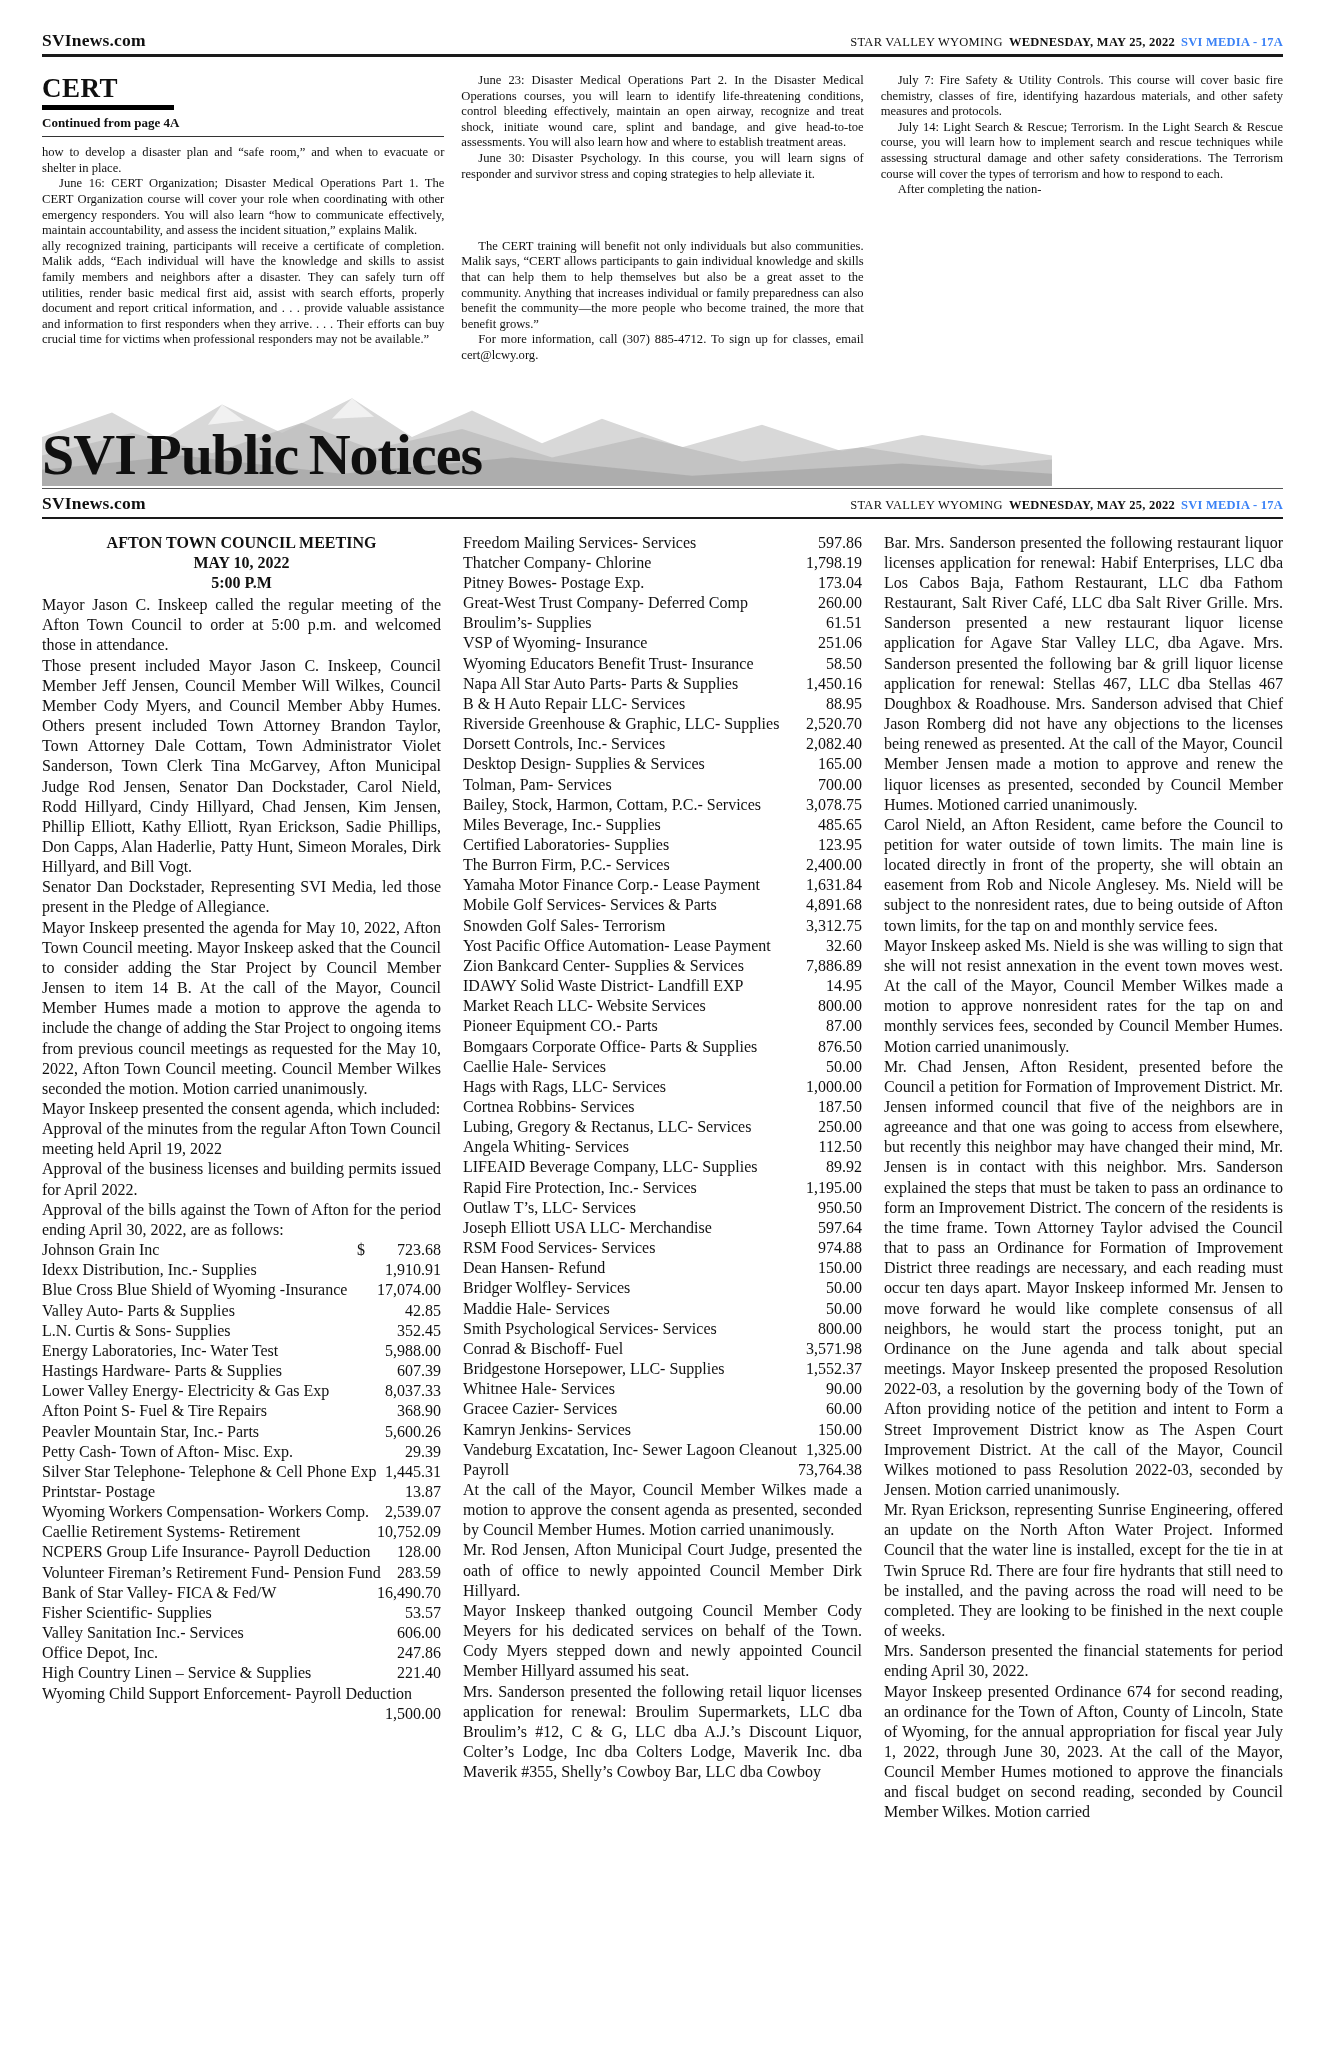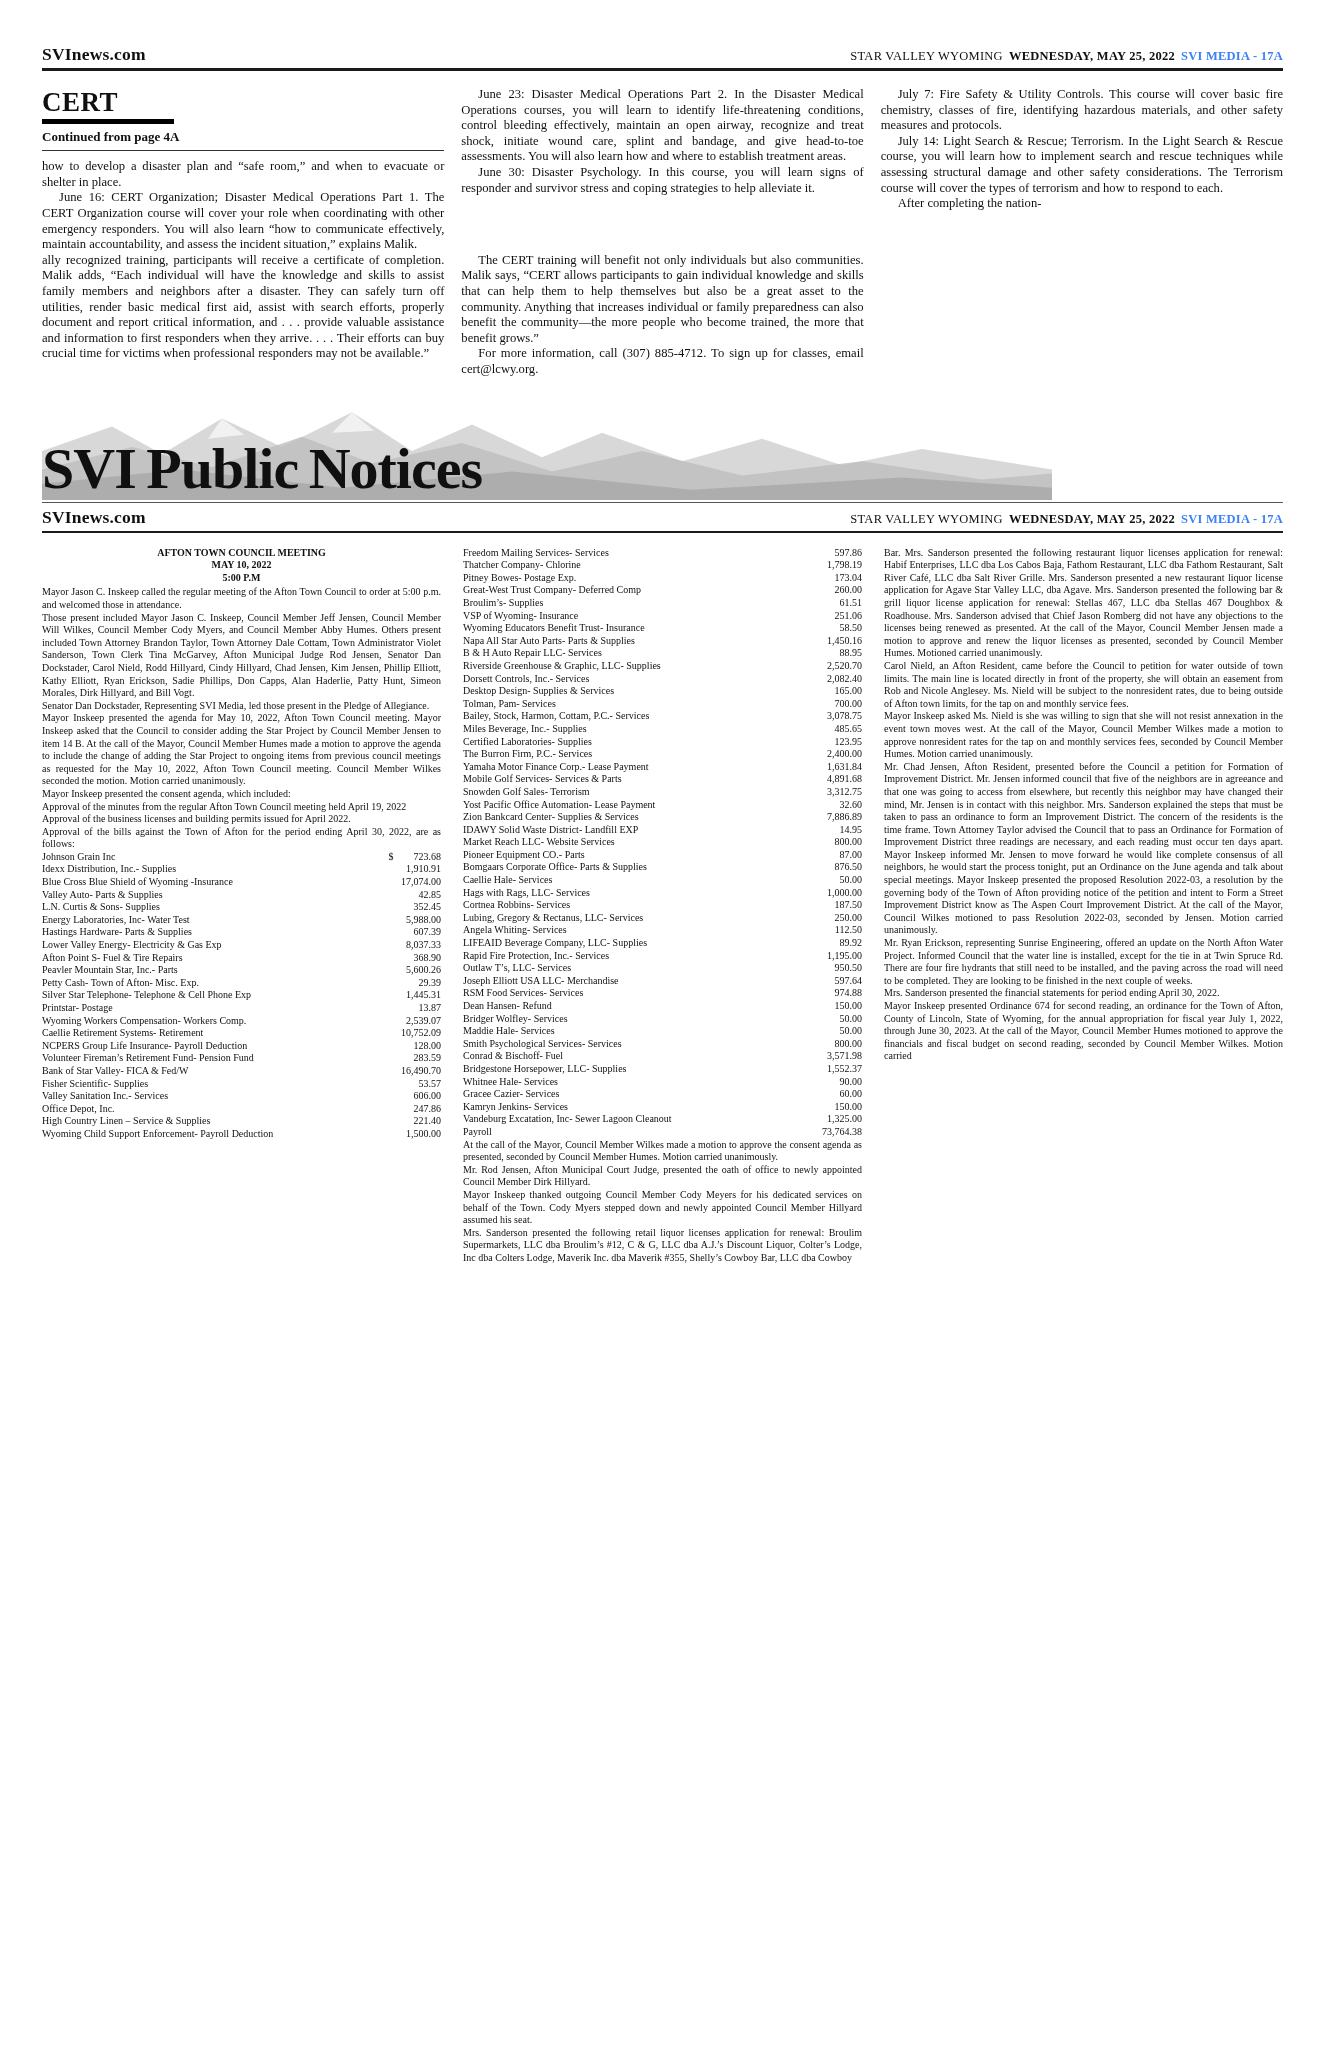--- a/index.html
+++ b/index.html
@@ -1,19 +1,19 @@
 <!DOCTYPE html>
 <html><head>
 <meta charset="utf-8">
 <style>
   * { box-sizing: border-box; }
   html, body { margin: 0; padding: 0; background: #e9e9e9; }
   .page {
     width: 1325px; height: 2048px; margin: 0 auto; background: #ffffff;
-    padding: 44px 42px; position: relative; overflow: hidden;
+    padding: 30px 42px; position: relative; overflow: hidden;
     font-family: "Liberation Serif", "DejaVu Serif", serif; color: #101010;
   }
   .masthead {
     display: flex; justify-content: space-between; align-items: baseline;
     border-bottom: 3px solid #1a1a1a; padding-bottom: 3px;
   }
   .site { font-weight: bold; font-size: 17.5px; letter-spacing: .2px; }
   .mast-right { font-size: 12.5px; letter-spacing: .25px; display: flex; gap: 6px; align-items: baseline; }
   .mast-right .bold { font-weight: bold; }
   .mast-right .muted { font-weight: bold; color: #3b82f6; }
@@ -34,21 +34,21 @@
   .mountains { position: absolute; left: 0; top: -10px; width: 1010px; height: 102px; opacity: .9; }
   .banner-title {
     position: relative; z-index: 1; font-size: 58px; font-weight: bold; margin: 0;
     line-height: .95; letter-spacing: -1px; word-spacing: -3px;
   }
 
   .masthead.second { margin-top: 6px; border-top: 1px solid #555; padding-top: 4px; border-bottom: 2.5px solid #1a1a1a; }
 
   .notices {
     display: grid; grid-template-columns: repeat(3, 1fr); column-gap: 22px;
-    margin-top: 14px; font-size: 10px; line-height: 1.26; text-align: justify;
+    margin-top: 14px; font-size: 16px; line-height: 1.26; text-align: justify;
   }
   .nhead { font-weight: bold; text-align: center; margin-bottom: 2px; }
   .bill { display: flex; flex-wrap: wrap; }
   .bill-name { text-align: left; }
   .bill-amt { margin-left: auto; white-space: pre; }
 </style>
 </head>
 <body>
 
 <div class="page">

